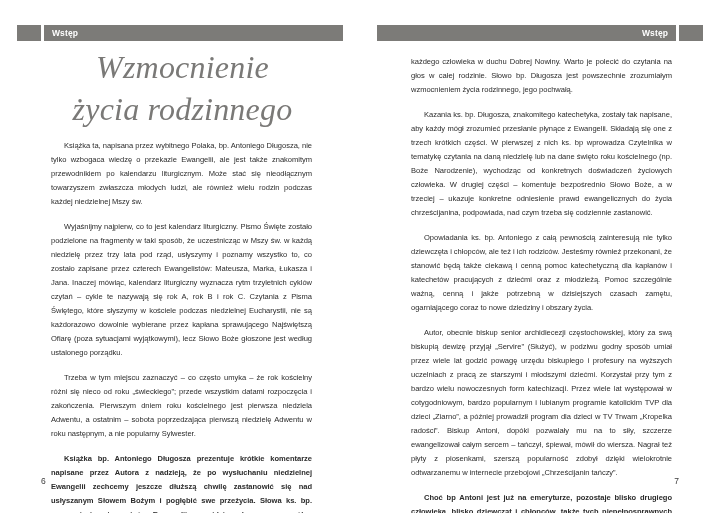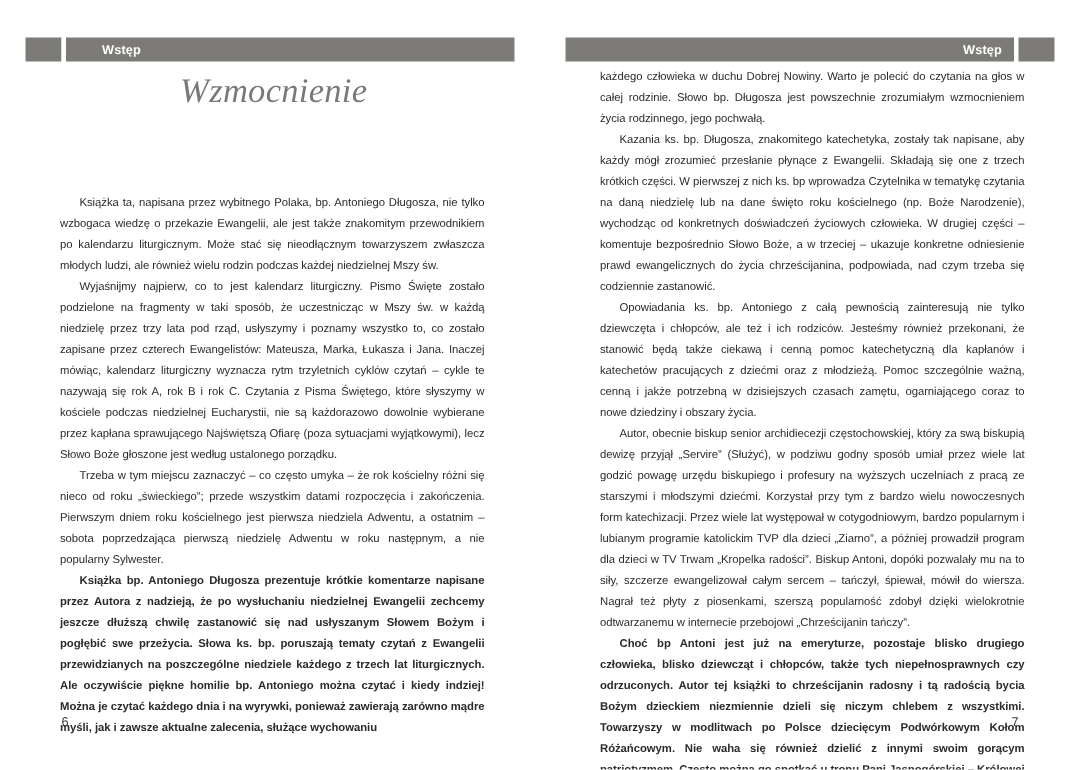--- a/index.html
+++ b/index.html
@@ -52,21 +52,20 @@
   .hdr-gap {
     flex: 0 0 3px;
     background: #ffffff;
   }
   .hdr-bar {
     background: #7c7b78;
     flex: 1 1 auto;
     display: flex;
     align-items: center;
     overflow: hidden;
-    padding-left: 16px;
   }
   .hdr-label {
     color: #ffffff;
     font-family: "Liberation Sans", sans-serif;
     font-size: 8.5px;
     font-weight: 700;
     letter-spacing: 0.1px;
     line-height: 1;
     white-space: nowrap;
   }
@@ -82,21 +81,21 @@
 
   
   .chapter-title {
     position: absolute;
     top: 46px;
     left: 40px;
     width: 285px;
     text-align: center;
     font-family: "Liberation Serif", "DejaVu Serif", serif;
     font-style: italic;
-    font-size: 23px;
+    font-size: 32px;
     line-height: 1.32;
     color: #7a7977;
     letter-spacing: 0.2px;
   }
   .chapter-title .tline {
     display: block;
   }
 
   
   .body-text {
@@ -111,21 +110,21 @@
     text-justify: inter-word;
     letter-spacing: -0.03px;
   }
   .page-left .body-text {
     top: 128px;
   }
   .page-right .body-text {
     top: 44px;
   }
   .body-text p {
-    margin: 0;
+    margin: 11px;
   }
   .body-text p.indent {
     text-indent: 13px;
   }
   .body-text p:last-child {
     margin-bottom: 0;
     font-weight: bold;
   }
 
   
@@ -153,20 +152,21 @@
     <div class="header header-left">
       <div class="hdr-stub"></div>
       <div class="hdr-gap"></div>
       <div class="hdr-bar">
         <span class="hdr-label">Wstęp</span>
       </div>
     </div>
 
     <div class="chapter-title">
       <span class="tline">Wzmocnienie</span>
+      <span class="tline">życia rodzinnego</span>
     </div>
 
     <div class="body-text">
       <p class="indent">Książka ta, napisana przez wybitnego Polaka, bp. Antoniego Długosza, nie tylko wzbogaca wiedzę o przekazie Ewangelii, ale jest także znakomitym przewodnikiem po kalendarzu liturgicznym. Może stać się nieodłącznym towarzyszem zwłaszcza młodych ludzi, ale również wielu rodzin podczas każdej niedzielnej Mszy św.</p>
       <p class="indent">Wyjaśnijmy najpierw, co to jest kalendarz liturgiczny. Pismo Święte zostało podzielone na fragmenty w taki sposób, że uczestnicząc w Mszy św. w każdą niedzielę przez trzy lata pod rząd, usłyszymy i poznamy wszystko to, co zostało zapisane przez czterech Ewangelistów: Mateusza, Marka, Łukasza i Jana. Inaczej mówiąc, kalendarz liturgiczny wyznacza rytm trzyletnich cyklów czytań – cykle te nazywają się rok A, rok B i rok C. Czytania z Pisma Świętego, które słyszymy w kościele podczas niedzielnej Eucharystii, nie są każdorazowo dowolnie wybierane przez kapłana sprawującego Najświętszą Ofiarę (poza sytuacjami wyjątkowymi), lecz Słowo Boże głoszone jest według ustalonego porządku.</p>
       <p class="indent">Trzeba w tym miejscu zaznaczyć – co często umyka – że rok kościelny różni się nieco od roku „świeckiego”; przede wszystkim datami rozpoczęcia i zakończenia. Pierwszym dniem roku kościelnego jest pierwsza niedziela Adwentu, a ostatnim – sobota poprzedzająca pierwszą niedzielę Adwentu w roku następnym, a nie popularny Sylwester.</p>
       <p class="indent">Książka bp. Antoniego Długosza prezentuje krótkie komentarze napisane przez Autora z nadzieją, że po wysłuchaniu niedzielnej Ewangelii zechcemy jeszcze dłuższą chwilę zastanowić się nad usłyszanym Słowem Bożym i pogłębić swe przeżycia. Słowa ks. bp. poruszają tematy czytań z Ewangelii przewidzianych na poszczególne niedziele każdego z trzech lat liturgicznych. Ale oczywiście piękne homilie bp. Antoniego można czytać i kiedy indziej! Można je czytać każdego dnia i na wyrywki, ponieważ zawierają zarówno mądre myśli, jak i zawsze aktualne zalecenia, służące wychowaniu</p>
     </div>
 
     <div class="folio folio-left">6</div>

